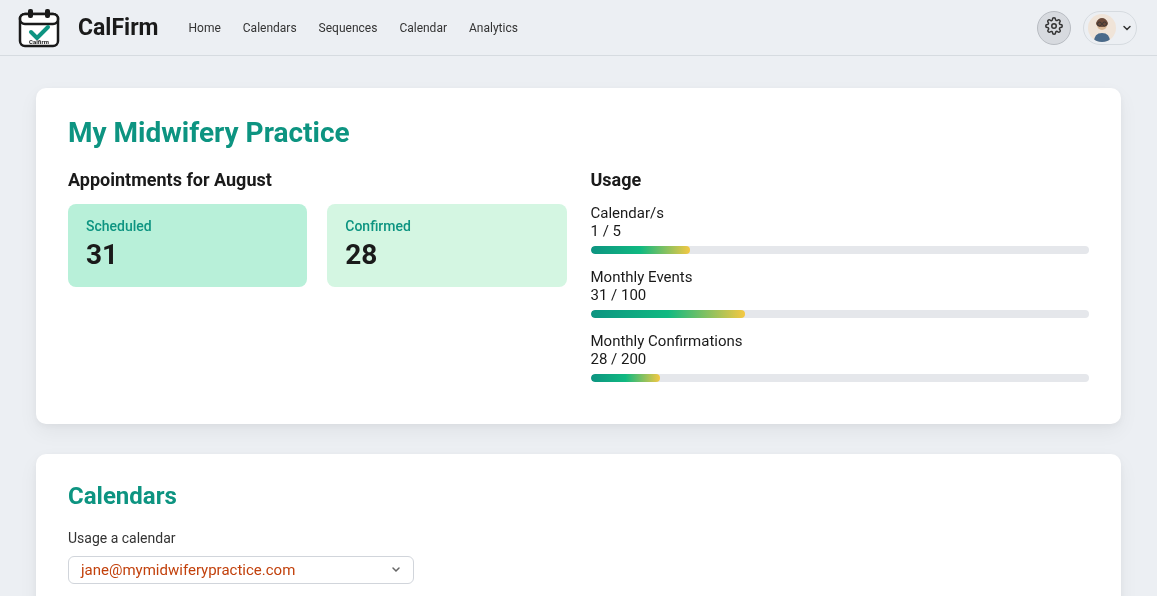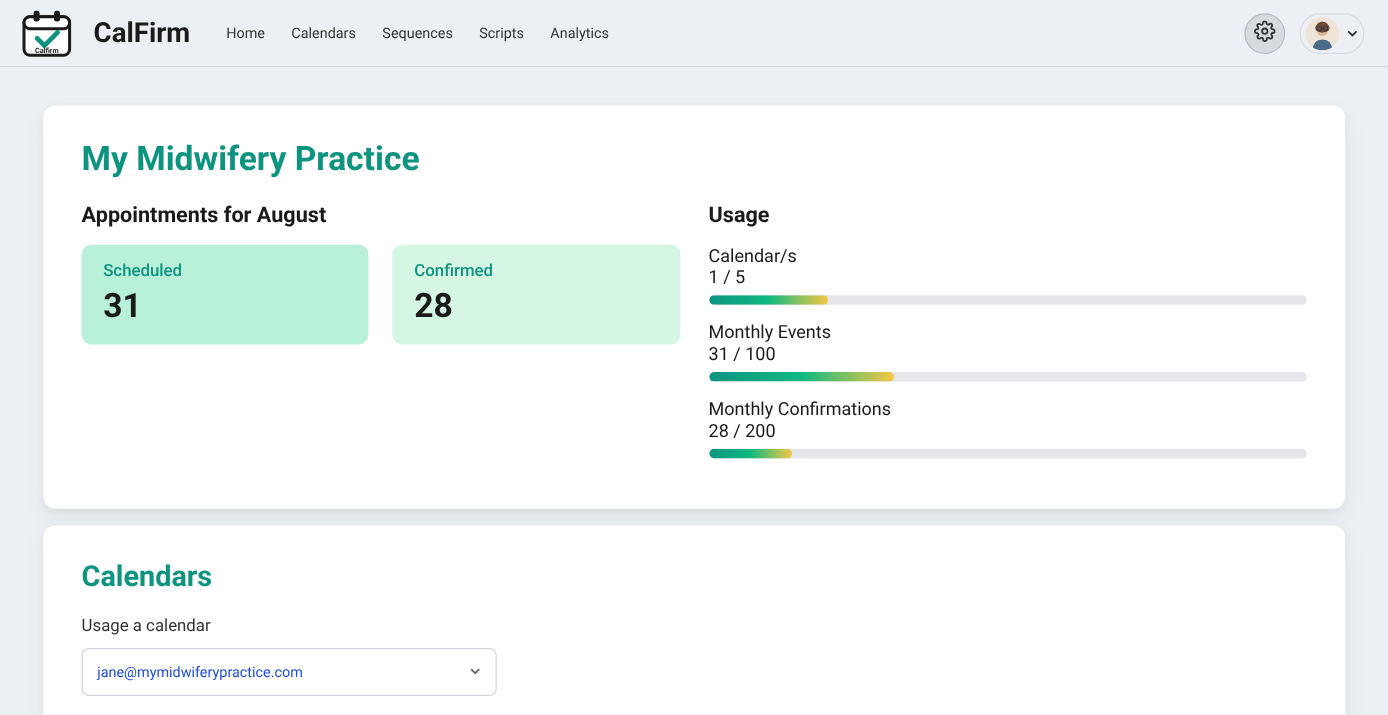--- a/index.html
+++ b/index.html
@@ -82,21 +82,21 @@
       overflow: hidden;
     }
     .content {
       padding: 32px 36px;
     }
     .card {
       background: #fff;
       border-radius: 10px;
       box-shadow: 0 2px 6px rgba(0,0,0,0.04), 0 8px 20px rgba(0,0,0,0.05);
       padding: 28px 32px;
-      margin-bottom: 14px;
+      margin-bottom: 30px;
     }
     .card-title {
       font-size: 28px;
       font-weight: 700;
       color: #0d9481;
       margin-bottom: 20px;
     }
     .overview-row {
       display: flex;
       gap: 24px;
@@ -164,26 +164,26 @@
       font-size: 14px;
       color: #333;
       margin-bottom: 10px;
     }
     .select-box {
       position: relative;
       width: 346px;
     }
     .select-input {
       width: 100%;
-      height: 40px;
+      height: 28px;
       border: 1px solid #d1d5db;
       border-radius: 6px;
       padding: 0 36px 0 12px;
-      font-size: 12px;
-      color: #1d4ed8;
+      font-size: 15px;
+      color: #c2410c;
       background: #fff;
       cursor: pointer;
       display: flex;
       align-items: center;
     }
     .select-chevron {
       position: absolute;
       right: 12px;
       top: 50%;
       transform: translateY(-50%);
@@ -203,21 +203,21 @@
         <rect x="30" y="3" width="5" height="9" rx="2" fill="#1a1a1a"></rect>
         <path d="M16 26 L22 32 L33 21" stroke="#0d9481" stroke-width="4" fill="none" stroke-linecap="round" stroke-linejoin="round"></path>
         <text x="24" y="38" text-anchor="middle" font-size="6" font-weight="700" fill="#1a1a1a">Calfirm</text>
       </svg>
     </div>
     <div class="brand">CalFirm</div>
     <div class="nav-links">
       <span class="nav-link">Home</span>
       <span class="nav-link">Calendars</span>
       <span class="nav-link">Sequences</span>
-      <span class="nav-link">Scripts</span>
+      <span class="nav-link">Calendar</span>
       <span class="nav-link">Analytics</span>
     </div>
   </div>
   <div class="navbar-right">
     <div class="gear-btn">
       <span>
         <svg width="18" height="18" viewBox="0 0 24 24" fill="none" stroke="#333" stroke-width="2">
           <circle cx="12" cy="12" r="3"></circle>
           <path d="M19.4 15a1.65 1.65 0 0 0 .33 1.82l.06.06a2 2 0 1 1-2.83 2.83l-.06-.06a1.65 1.65 0 0 0-1.82-.33 1.65 1.65 0 0 0-1 1.51V21a2 2 0 0 1-4 0v-.09a1.65 1.65 0 0 0-1-1.51 1.65 1.65 0 0 0-1.82.33l-.06.06a2 2 0 1 1-2.83-2.83l.06-.06a1.65 1.65 0 0 0 .33-1.82 1.65 1.65 0 0 0-1.51-1H3a2 2 0 0 1 0-4h.09a1.65 1.65 0 0 0 1.51-1 1.65 1.65 0 0 0-.33-1.82l-.06-.06a2 2 0 1 1 2.83-2.83l.06.06a1.65 1.65 0 0 0 1.82.33h0a1.65 1.65 0 0 0 1-1.51V3a2 2 0 0 1 4 0v.09a1.65 1.65 0 0 0 1 1.51h0a1.65 1.65 0 0 0 1.82-.33l.06-.06a2 2 0 1 1 2.83 2.83l-.06.06a1.65 1.65 0 0 0-.33 1.82v0a1.65 1.65 0 0 0 1.51 1H21a2 2 0 0 1 0 4h-.09a1.65 1.65 0 0 0-1.51 1z"></path>
         </svg>

